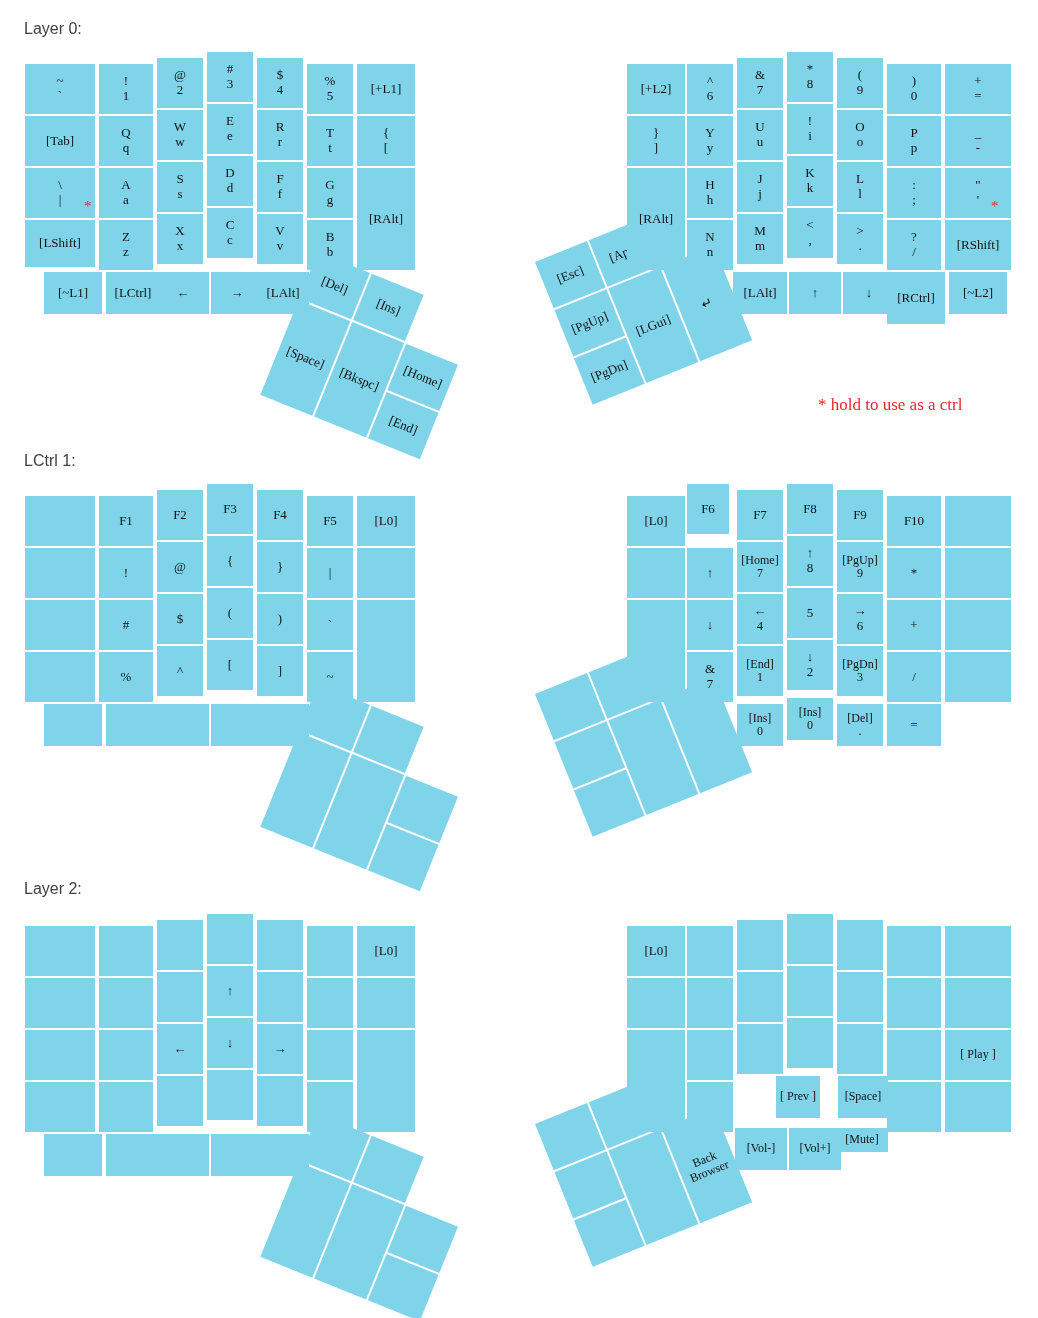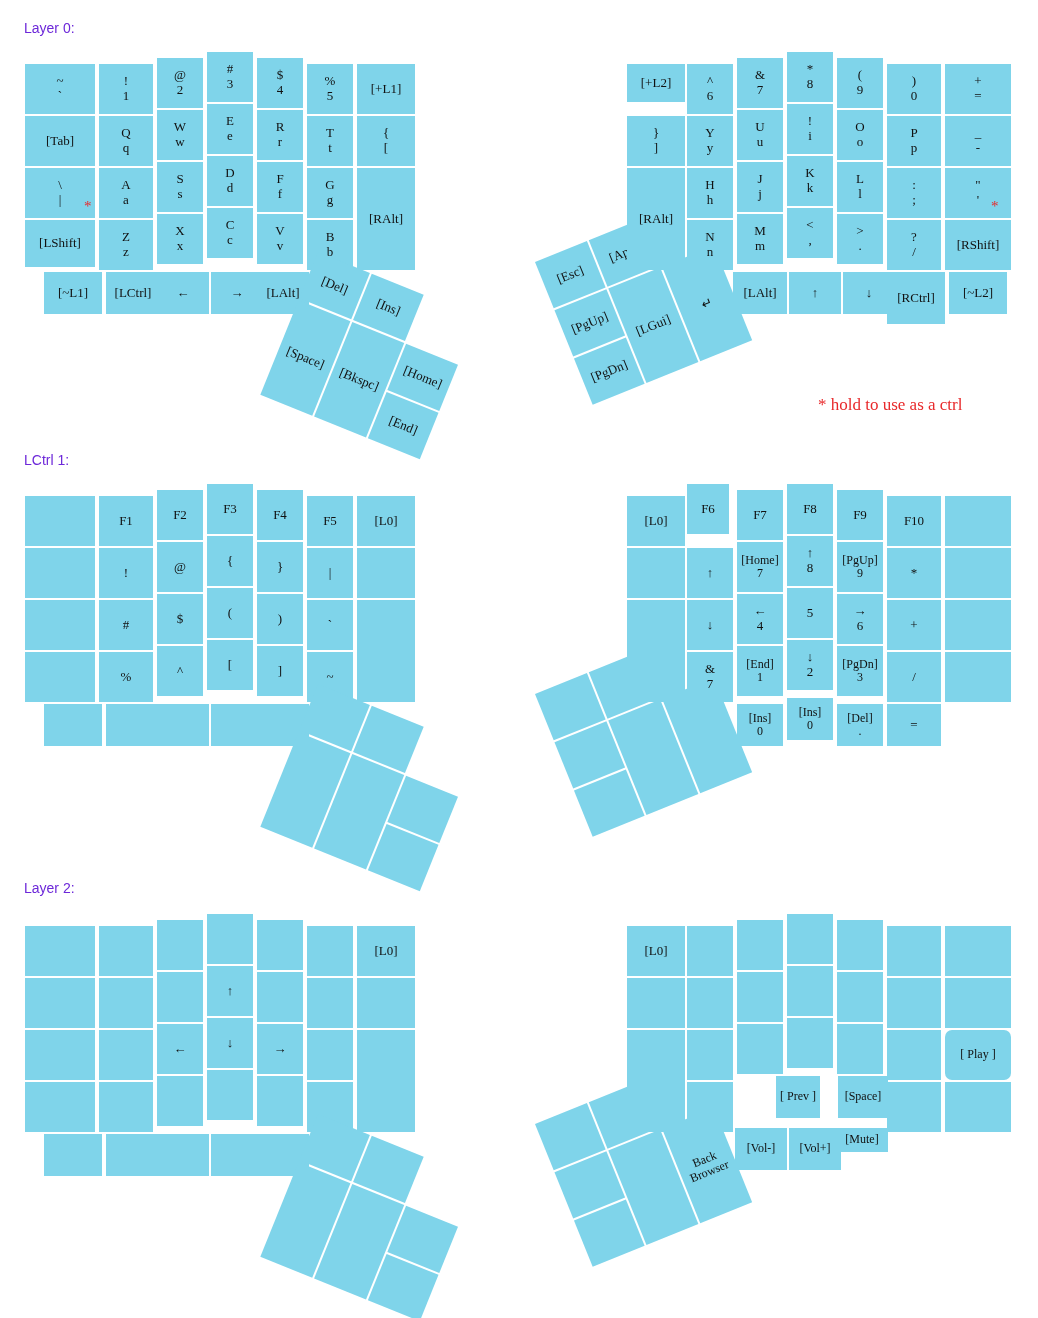--- a/index.html
+++ b/index.html
@@ -7,22 +7,22 @@
     width:1038px;height:1318px;
     background:#ffffff;
     font-family:"Liberation Serif", serif;
     color:#111;
     position:relative;
     overflow:hidden;
   }
   .layer-title{
     position:absolute;
     font-family:"Liberation Sans", sans-serif;
-    font-size:14px;
-    color:#6d28d9;
+    font-size:16px;
+    color:#404040;
   }
   .board{position:absolute;}
   .key{
     position:absolute;
     background:#7fd4ea;
     box-sizing:border-box;
     display:flex;
     align-items:center;
     justify-content:center;
     text-align:center;
@@ -127,21 +127,21 @@
 
   <div class="board" style="left:535px;top:262px;transform:rotate(-22deg);transform-origin:0 0;">
     <div class="key" style="left:0px;top:0px;width:56px;height:50px;">[Esc]</div>
     <div class="key" style="left:58px;top:0px;width:56px;height:50px;">[App]</div>
     <div class="key" style="left:0px;top:52px;width:56px;height:50px;">[PgUp]</div>
     <div class="key" style="left:58px;top:52px;width:56px;height:102px;">[LGui]</div>
     <div class="key" style="left:116px;top:52px;width:56px;height:102px;">↵</div>
     <div class="key" style="left:0px;top:104px;width:56px;height:50px;">[PgDn]</div>
   </div>
 
-  <div class="key" style="left:627px;top:64px;width:58px;height:38px;">[+L2]</div>
+  <div class="key" style="left:627px;top:64px;width:58px;height:50px;">[+L2]</div>
   <div class="key" style="left:627px;top:116px;width:58px;height:50px;">}
 ]</div>
   <div class="key" style="left:627px;top:168px;width:58px;height:102px;">[RAlt]</div>
 
   <div class="key" style="left:687px;top:64px;width:46px;height:50px;">^
 6</div>
   <div class="key" style="left:687px;top:116px;width:46px;height:50px;">Y
 y</div>
   <div class="key" style="left:687px;top:168px;width:46px;height:50px;">H
 h</div>
@@ -403,15 +403,15 @@
   <div class="key small" style="left:838px;top:1076px;width:50px;height:42px;">[Space]</div>
   <div class="key small" style="left:836px;top:1128px;width:52px;height:24px;">[Mute]</div>
 
   <div class="key" style="left:887px;top:926px;width:54px;height:50px;"></div>
   <div class="key" style="left:887px;top:978px;width:54px;height:50px;"></div>
   <div class="key" style="left:887px;top:1030px;width:54px;height:50px;"></div>
   <div class="key" style="left:887px;top:1082px;width:54px;height:50px;"></div>
 
   <div class="key" style="left:945px;top:926px;width:66px;height:50px;"></div>
   <div class="key" style="left:945px;top:978px;width:66px;height:50px;"></div>
-  <div class="key small" style="left:945px;top:1030px;width:66px;height:50px;border-radius:7px;">[ Play ]</div>
+  <div class="key small" style="left:945px;top:1030px;width:66px;height:50px;">[ Play ]</div>
   <div class="key" style="left:945px;top:1082px;width:66px;height:50px;"></div>
 </div>
 
 </body></html>

